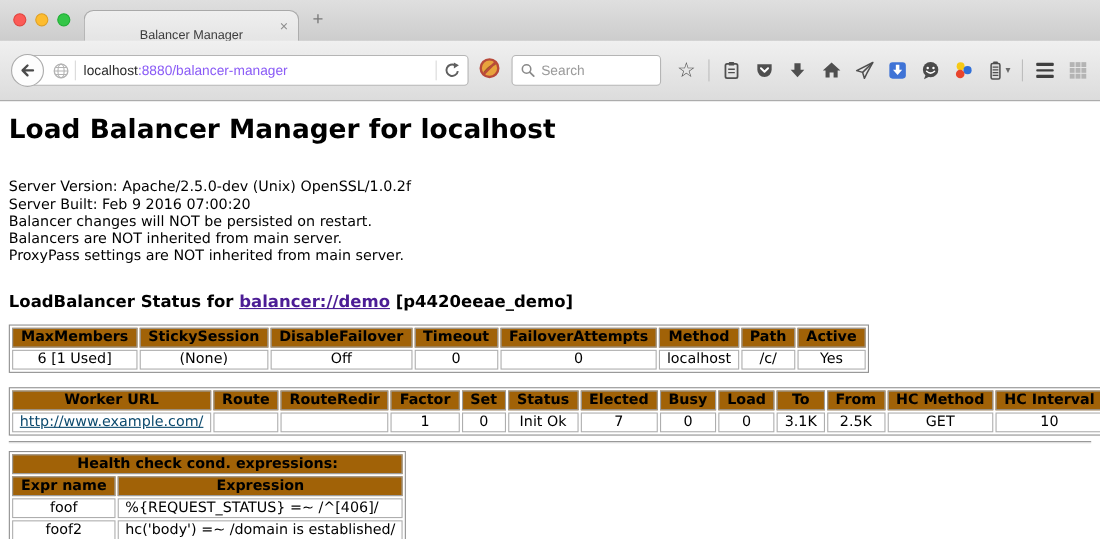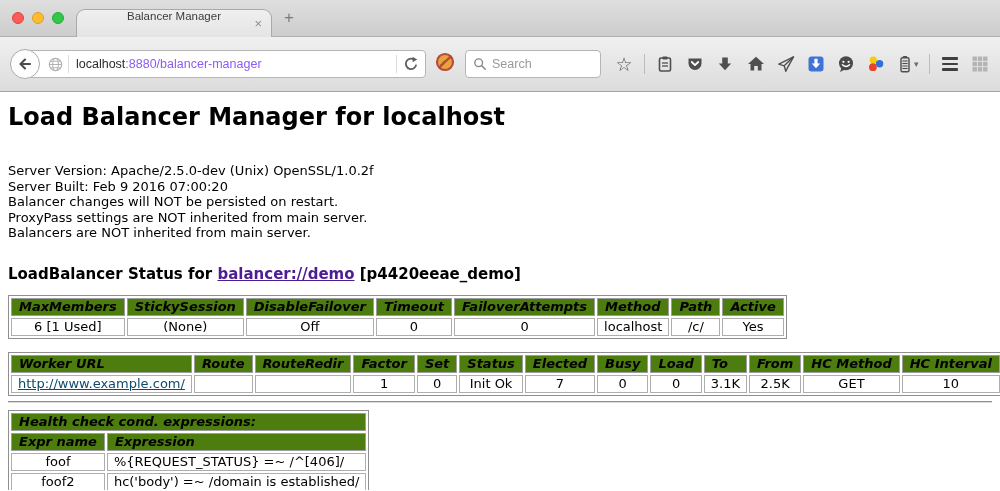--- a/index.html
+++ b/index.html
@@ -15,21 +15,21 @@
   .traffic { position:absolute; left:12px; top:12px; display:flex; gap:8px; }
   .dot { width:12px; height:12px; border-radius:50%; display:inline-block; }
   .dot.red    { background:#fc5b57; border:1px solid #e0443e; }
   .dot.yellow { background:#fdbc2f; border:1px solid #dfa023; }
   .dot.green  { background:#34c648; border:1px solid #1eaf34; }
   .tab {
     position:absolute; left:76px; top:9px; width:196px; height:29px;
     background:linear-gradient(#efefef,#e4e4e4);
     border:1px solid #a9a9a9; border-bottom:none;
     border-radius:9px 9px 0 0;
-    display:flex; align-items:flex-start; justify-content:center;
+    display:flex; align-items:flex-end; justify-content:center;
   }
   .tab-title { font-size:11.5px; color:#3c3c3c; }
   .tab-close { position:absolute; right:9px; top:6px; font-size:13px; color:#8d8d8d; line-height:15px; cursor:default; }
   .newtab { position:absolute; left:284px; top:8px; font-size:17px; color:#7a7a7a; }
 
   .navbar {
     position:relative; height:55px;
     background:linear-gradient(#f0f0f0,#dcdcdc);
     border-bottom:1px solid #a4a4a4;
     display:flex; align-items:center; padding:0 10px;
@@ -72,21 +72,21 @@
   .page {
     height:398px; background:#fff; padding:0 8px; overflow:hidden;
     font-family:"DejaVu Sans", sans-serif; color:#000;
   }
   h1.pagetitle { font-size:24px; font-weight:bold; padding-top:11px; line-height:28px; }
   .info { margin-top:32px; font-size:13px; line-height:15.5px; }
   h3.statushead { margin-top:24px; font-size:15px; font-weight:bold; }
   h3.statushead a { color:#4c1d95; text-decoration:underline;text-align:center; }
 
   table.t { border-collapse:separate; border-spacing:2px; border:1px solid #8f8f8f; font-size:13px; line-height:14px; }
-  table.t th { background:#4d7c0f; border:1px solid #9d9d9d; padding:1px 7px; font-weight:bold; text-align:left; white-space:nowrap;font-style:italic; }
+  table.t th { background:#a16207; border:1px solid #9d9d9d; padding:1px 7px; font-weight:bold; text-align:center; white-space:nowrap; }
   table.t td { border:1px solid #aeaeae; padding:1px 6px; text-align:center; white-space:nowrap; }
   table.t td.cell-left { text-align:left; }
   table.t a { color:#0c4a6e; text-decoration:underline; }
   .t1 { margin-top:12px; }
   .t2 { margin-top:13px; width:962px; }
   .t2 th.w-url { width:208px; }
   .t3 { margin-top:7px; }
   .t3 td.exprname { min-width:72px; }
   .t3 td.expr { min-width:218px; }
   hr.rule { border:0; border-top:1px solid #8e8e8e; border-bottom:1px solid #dcdcdc; margin-top:5px; }
@@ -240,22 +240,22 @@
     </div>
   </div>
 
   <div class="page">
     <h1 class="pagetitle">Load Balancer Manager for localhost</h1>
 
     <div class="info">
       <div>Server Version: Apache/2.5.0-dev (Unix) OpenSSL/1.0.2f</div>
       <div>Server Built: Feb 9 2016 07:00:20</div>
       <div>Balancer changes will NOT be persisted on restart.</div>
+      <div>Balancers are NOT inherited from main server.</div>
       <div>ProxyPass settings are NOT inherited from main server.</div>
-      <div>Balancers are NOT inherited from main server.</div>
     </div>
 
     <h3 class="statushead"><span>LoadBalancer Status for </span><a href="#">balancer://demo</a><span> [p4420eeae_demo]</span></h3>
 
     <table class="t t1">
       <tbody>
           <tr>
         <th>MaxMembers</th>
         <th>StickySession</th>
         <th>DisableFailover</th>

